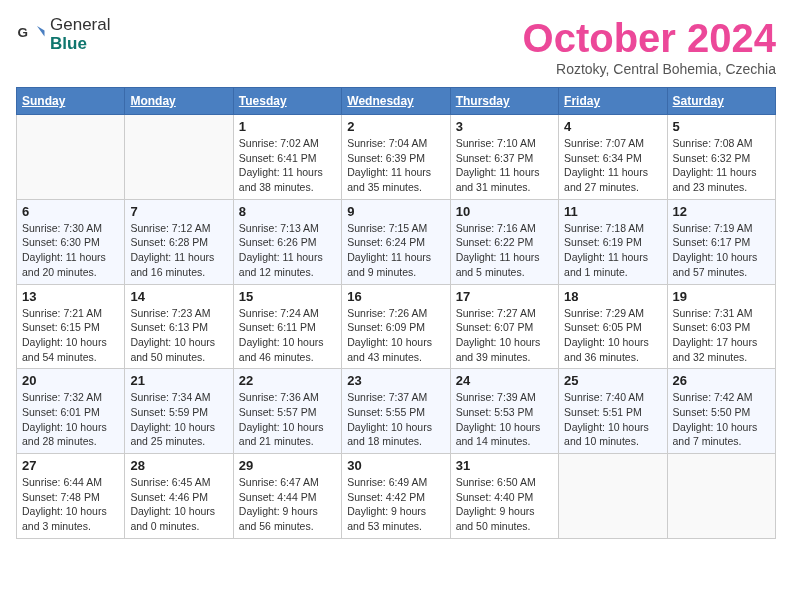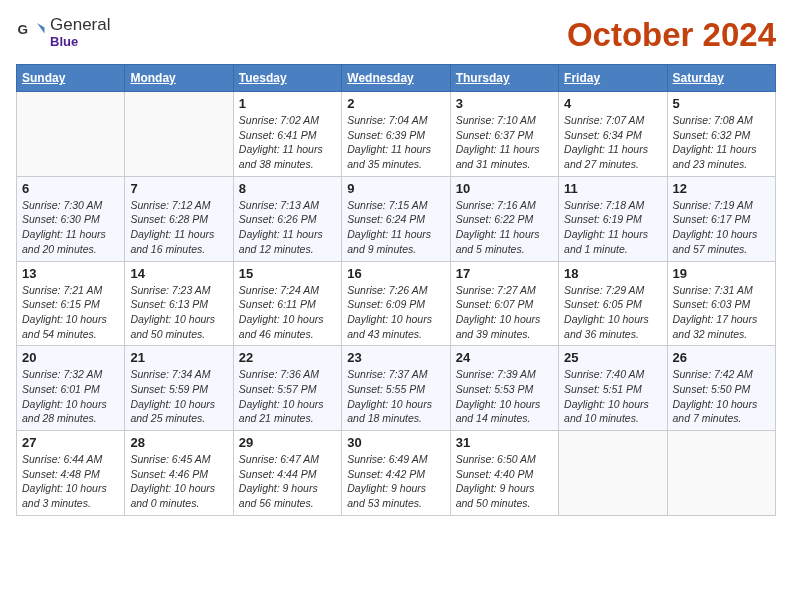--- a/index.html
+++ b/index.html
@@ -22,23 +22,23 @@
     }
     .logo-icon {
       width: 30px;
       height: 30px;
       margin-right: 4px;
     }
     .title-section {
       text-align: right;
     }
     .month-title {
-      font-size: 33px;
+      font-size: 40px;
       font-weight: bold;
-      color: #c2410c;
+      color: #ec4899;
     }
     .location {
       font-size: 14px;
       color: #555;
     }
     table {
       width: 100%;
       border-collapse: collapse;
       font-size: 11px;
     }
@@ -66,45 +66,45 @@
       font-weight: bold;
       font-size: 13px;
       display: block;
       margin-bottom: 2px;
       color: #222;
     }
     .day-content {
       color: #333;
       line-height: 1.4;
       font-size: 10.5px;
-      font-style: italic;
     }
     tr:nth-child(even) td {
       background: #f5f8ff;
     }
     tr:nth-child(even) td.empty {
       background: #f0f0f0;
     }
   </style>
 </head>
 <body>
 
 <div class="header">
   <div class="logo">
     <svg class="logo-icon" viewBox="0 0 40 40">
       <text x="2" y="22" font-size="18" font-weight="bold" fill="#333">G</text>
       <polygon points="28,8 38,14 38,22" fill="#4a7fc1"></polygon>
     </svg>
     <div>
       <div style="font-size:17px;font-weight:normal;color:#333;line-height:1.1;">General</div>
-      <div style="font-size:13px;font-weight:bold;color:#4c1d95;line-height:1.1;">Blue</div>
+      <div style="font-size:17px;font-weight:bold;color:#0f766e;line-height:1.1;">Blue</div>
     </div>
   </div>
   <div class="title-section">
     <div class="month-title">October 2024</div>
+    <div class="location">Roztoky, Central Bohemia, Czechia</div>
   </div>
 </div>
 
 <table>
   <thead>
     <tr>
     <th>Sunday</th>
         <th>Monday</th>
         <th>Tuesday</th>
         <th>Wednesday</th>
@@ -224,21 +224,21 @@
           <div class="day-content"><span>Sunrise: 7:40 AM</span><br><span>Sunset: 5:51 PM</span><br><span>Daylight: 10 hours and 10 minutes.</span></div>
         </td>
         <td>
           <span class="day-number">26</span>
           <div class="day-content"><span>Sunrise: 7:42 AM</span><br><span>Sunset: 5:50 PM</span><br><span>Daylight: 10 hours and 7 minutes.</span></div>
         </td>
       </tr>
       <tr>
         <td>
           <span class="day-number">27</span>
-          <div class="day-content"><span>Sunrise: 6:44 AM</span><br><span>Sunset: 4:48 PM</span><br><span>Daylight: 10 hours and 3 minutes.</span></div>
+          <div class="day-content"><span>Sunrise: 6:44 AM</span><br><span>Sunset: 7:48 PM</span><br><span>Daylight: 10 hours and 3 minutes.</span></div>
         </td>
         <td>
           <span class="day-number">28</span>
           <div class="day-content"><span>Sunrise: 6:45 AM</span><br><span>Sunset: 4:46 PM</span><br><span>Daylight: 10 hours and 0 minutes.</span></div>
         </td>
         <td>
           <span class="day-number">29</span>
           <div class="day-content"><span>Sunrise: 6:47 AM</span><br><span>Sunset: 4:44 PM</span><br><span>Daylight: 9 hours and 56 minutes.</span></div>
         </td>
         <td>

